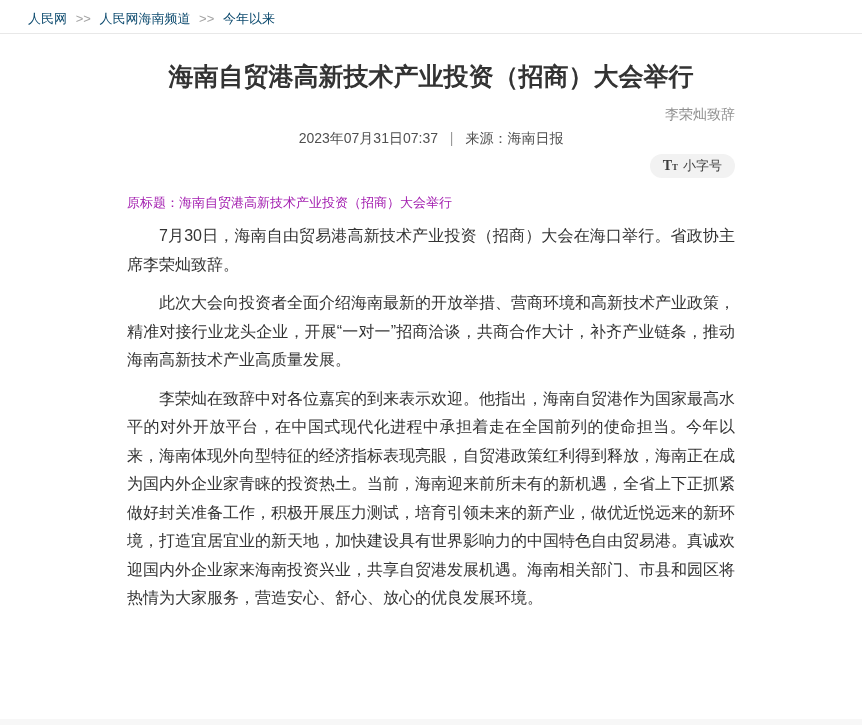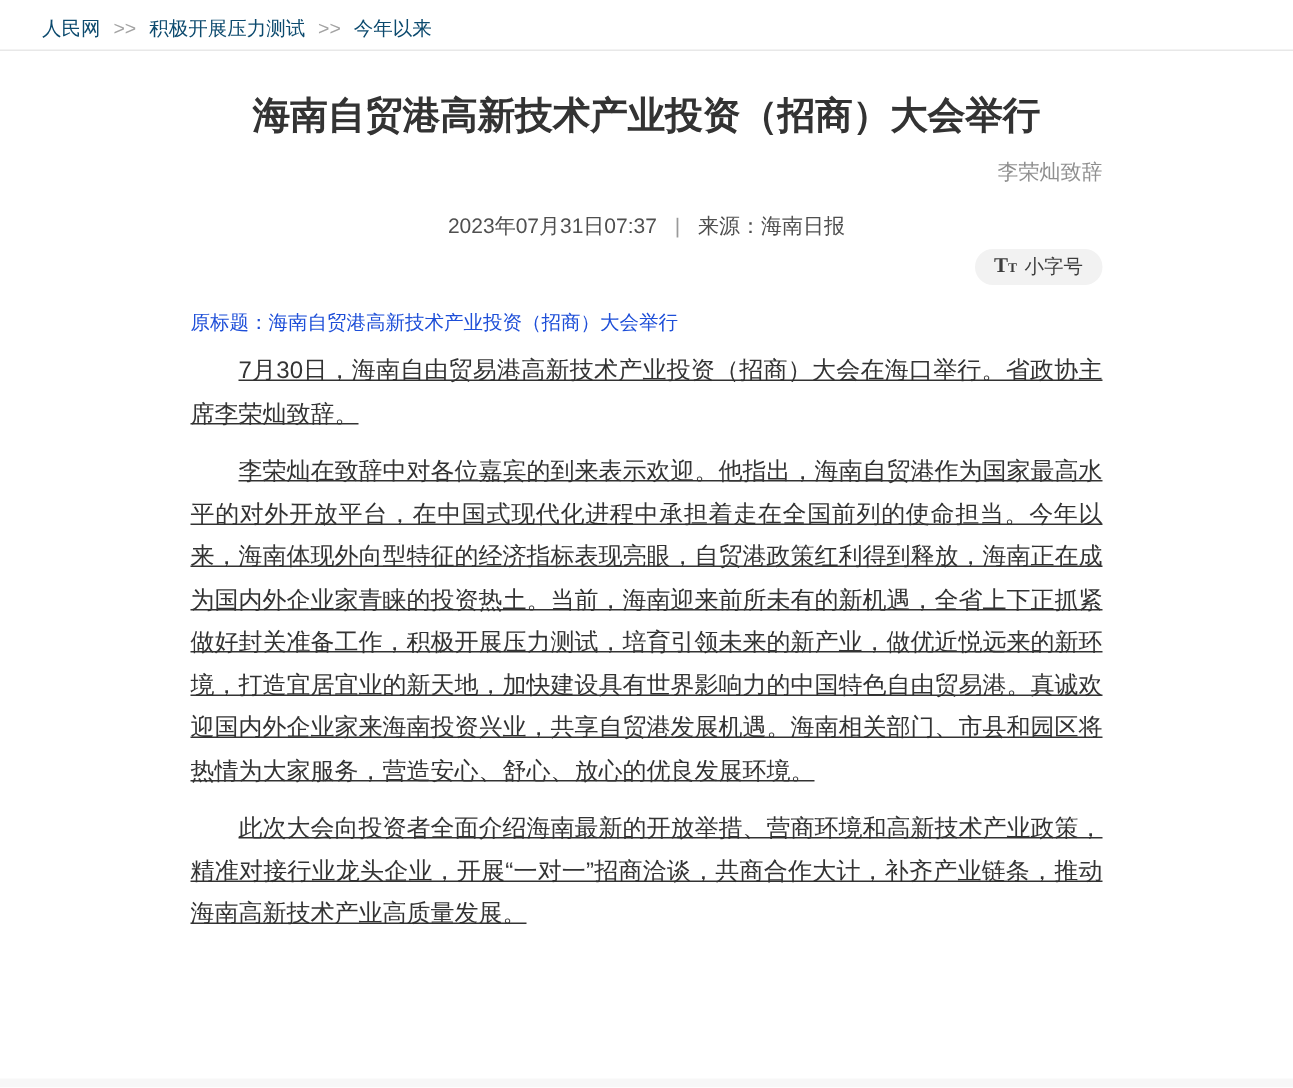--- a/index.html
+++ b/index.html
@@ -38,29 +38,30 @@
     margin: 0 auto;
     color: #333333;
   }
   .article-title {
     margin-top: 26px;
     text-align: center;
     font-size: 25px;
     line-height: 34px;
     font-weight: bold;
     color: #333333;
+    font-family: Liberation Serif, serif;
   }
   .article-subtitle {
     margin-top: 12px;
     text-align: right;
     font-size: 14px;
     color: #8f8f8f;
   }
   .article-meta {
-    margin-top: 18px;
+    margin-top: 6px;
     text-align: center;
     font-size: 14px;
     color: #4f4f4f;
   }
   .article-meta .meta-sep {
     margin: 0 8px;
     color: #9a9a9a;
   }
   .article-meta a.source-link {
     color: #4f4f4f;
@@ -92,49 +93,48 @@
     align-items: baseline;
     font-family: "Liberation Serif", "DejaVu Serif", serif;
     color: #3d3d3d;
   }
   .font-size-pill .t-large { font-size: 14px; font-weight: bold; }
   .font-size-pill .t-small { font-size: 9px; font-weight: bold; }
   
   .original-title {
     margin-top: 16px;
     font-size: 13px;
-    color: #1d4ed8;
+    color: #a21caf;
     line-height: 18px;
   }
   .article p.body-para {
     margin-top: 10px;
     font-size: 16px;
     line-height: 28.5px;
     text-indent: 2em;
     color: #333333;
     text-align: justify;
-    text-decoration: underline;
   }
   
   .page-bottom-strip {
     position: absolute;
     left: 0;
     bottom: 0;
     width: 862px;
     height: 6px;
     background: #f7f7f7;
   }
 </style>
 </head>
 <body>
 
 <div class="breadcrumb">
   <a>人民网</a>
   <span class="sep">&gt;&gt;</span>
-  <a>积极开展压力测试</a>
+  <a>人民网海南频道</a>
   <span class="sep">&gt;&gt;</span>
   <a>今年以来</a>
 </div>
 <div class="top-divider"></div>
 
 <div class="article">
 
   <h1 class="article-title">海南自贸港高新技术产业投资（招商）大会举行</h1>
 
   <div class="article-subtitle">李荣灿致辞</div>
@@ -151,18 +151,18 @@
           <span class="t-large">T</span>
           <span class="t-small">T</span>
         </span>
       <span>小字号</span>
     </button>
   </div>
 
   <div class="original-title">原标题：海南自贸港高新技术产业投资（招商）大会举行</div>
 
   <p class="body-para">7月30日，海南自由贸易港高新技术产业投资（招商）大会在海口举行。省政协主席李荣灿致辞。</p>
+  <p class="body-para">此次大会向投资者全面介绍海南最新的开放举措、营商环境和高新技术产业政策，精准对接行业龙头企业，开展“一对一”招商洽谈，共商合作大计，补齐产业链条，推动海南高新技术产业高质量发展。</p>
   <p class="body-para">李荣灿在致辞中对各位嘉宾的到来表示欢迎。他指出，海南自贸港作为国家最高水平的对外开放平台，在中国式现代化进程中承担着走在全国前列的使命担当。今年以来，海南体现外向型特征的经济指标表现亮眼，自贸港政策红利得到释放，海南正在成为国内外企业家青睐的投资热土。当前，海南迎来前所未有的新机遇，全省上下正抓紧做好封关准备工作，积极开展压力测试，培育引领未来的新产业，做优近悦远来的新环境，打造宜居宜业的新天地，加快建设具有世界影响力的中国特色自由贸易港。真诚欢迎国内外企业家来海南投资兴业，共享自贸港发展机遇。海南相关部门、市县和园区将热情为大家服务，营造安心、舒心、放心的优良发展环境。</p>
-  <p class="body-para">此次大会向投资者全面介绍海南最新的开放举措、营商环境和高新技术产业政策，精准对接行业龙头企业，开展“一对一”招商洽谈，共商合作大计，补齐产业链条，推动海南高新技术产业高质量发展。</p>
 
 </div>
 
 <div class="page-bottom-strip"></div>
 
 </body></html>

